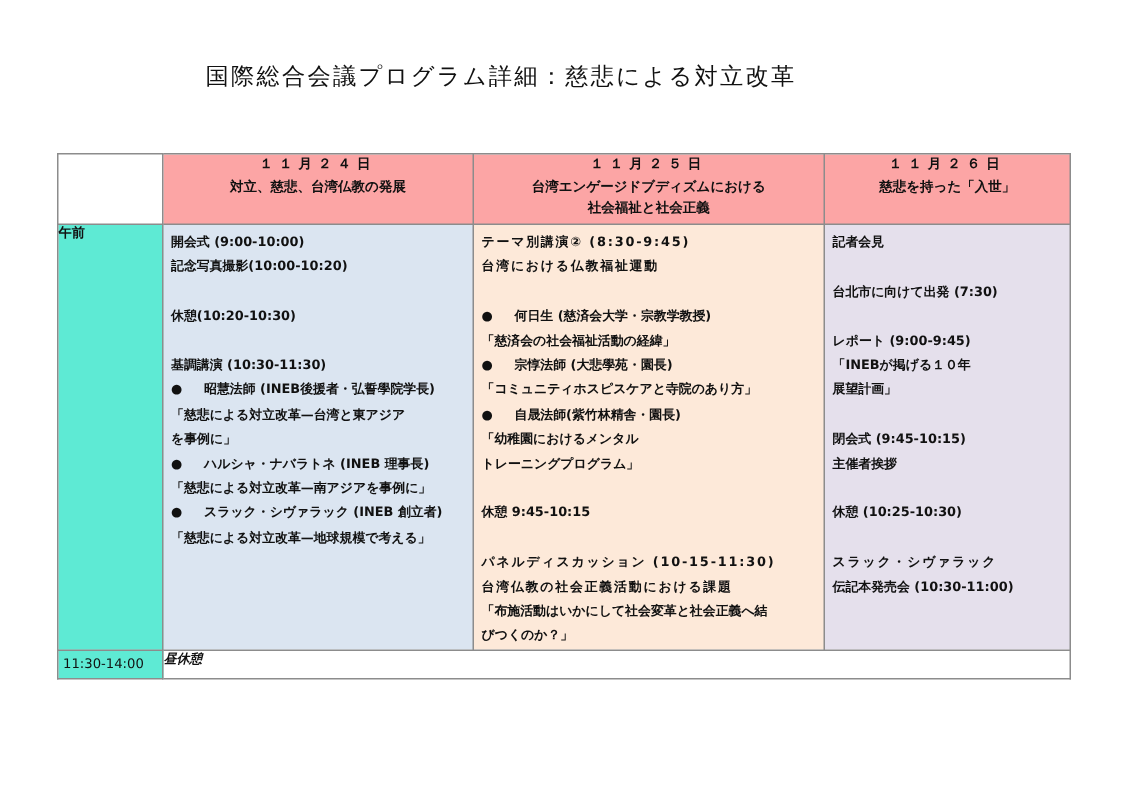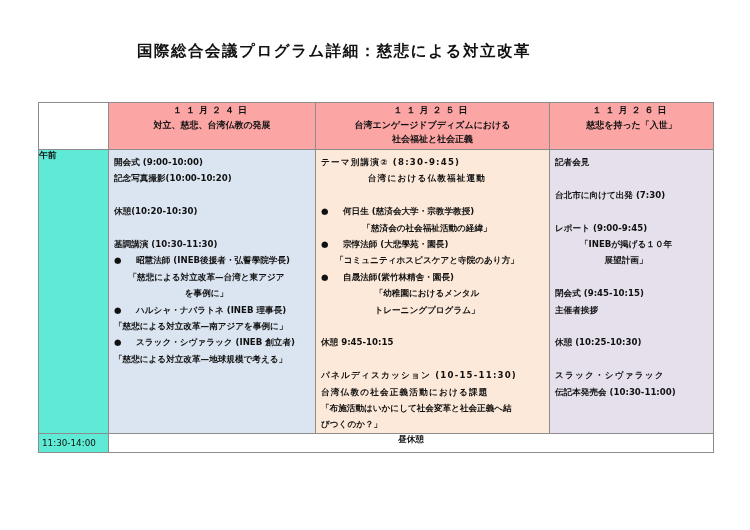--- a/index.html
+++ b/index.html
@@ -15,21 +15,21 @@
       color: #111111;
       overflow: hidden;
     }
     .title {
       position: absolute;
       top: 41px;
       left: 0;
       width: 668px;
       text-align: center;
       font-size: 15.5px;
-      font-weight: bold;
+      font-weight: normal;
       letter-spacing: 1.5px;
     }
     table.sched {
       position: absolute;
       top: 102px;
       left: 38px;
       width: 675px;
       border-collapse: collapse;
       table-layout: fixed;
       font-size: 8.6px;
@@ -62,28 +62,29 @@
       font-size: 8.8px;
     }
     td.day1 { background: #dbe5f1; }
     td.day2 { background: #fde9d9; }
     td.day3 { background: #e5e0ec; }
     .cell {
       padding: 4px 16px 0 5px;
       line-height: 16.4px;
     }
     .ln { white-space: nowrap; }
-    .center { text-align: center; }
+    .center { }
     .blank { height: 16.4px; }
     .bullet { display: inline-block; width: 22px; }
     .wide { letter-spacing: 1.2px; }
     td.lunch {
-      text-align: center;
+      text-align: left;
       padding: 4px 0;
       height: 12px;
+      font-style: italic;
     }
     tr.main-row td { height: 266px; }
   </style>
 </head>
 <body>
 
 <div class="title">国際総合会議プログラム詳細：慈悲による対立改革</div>
 
 <table class="sched">
   <colgroup>

